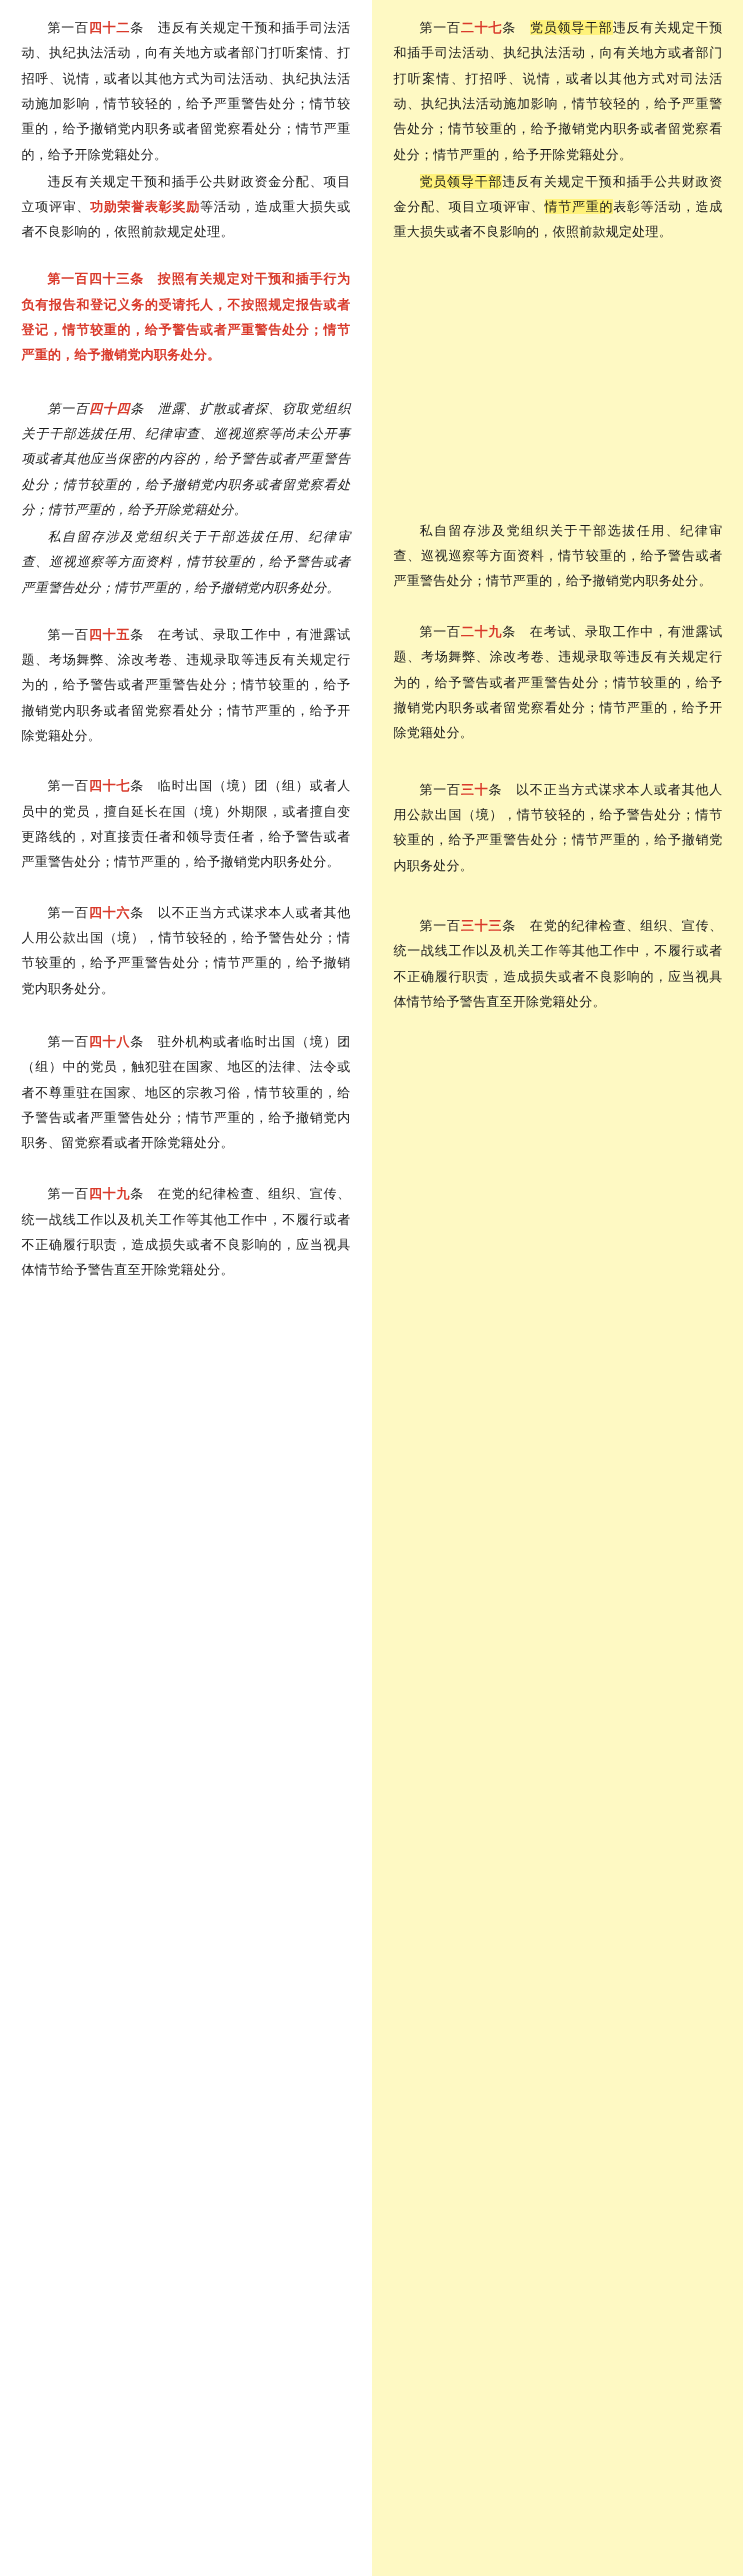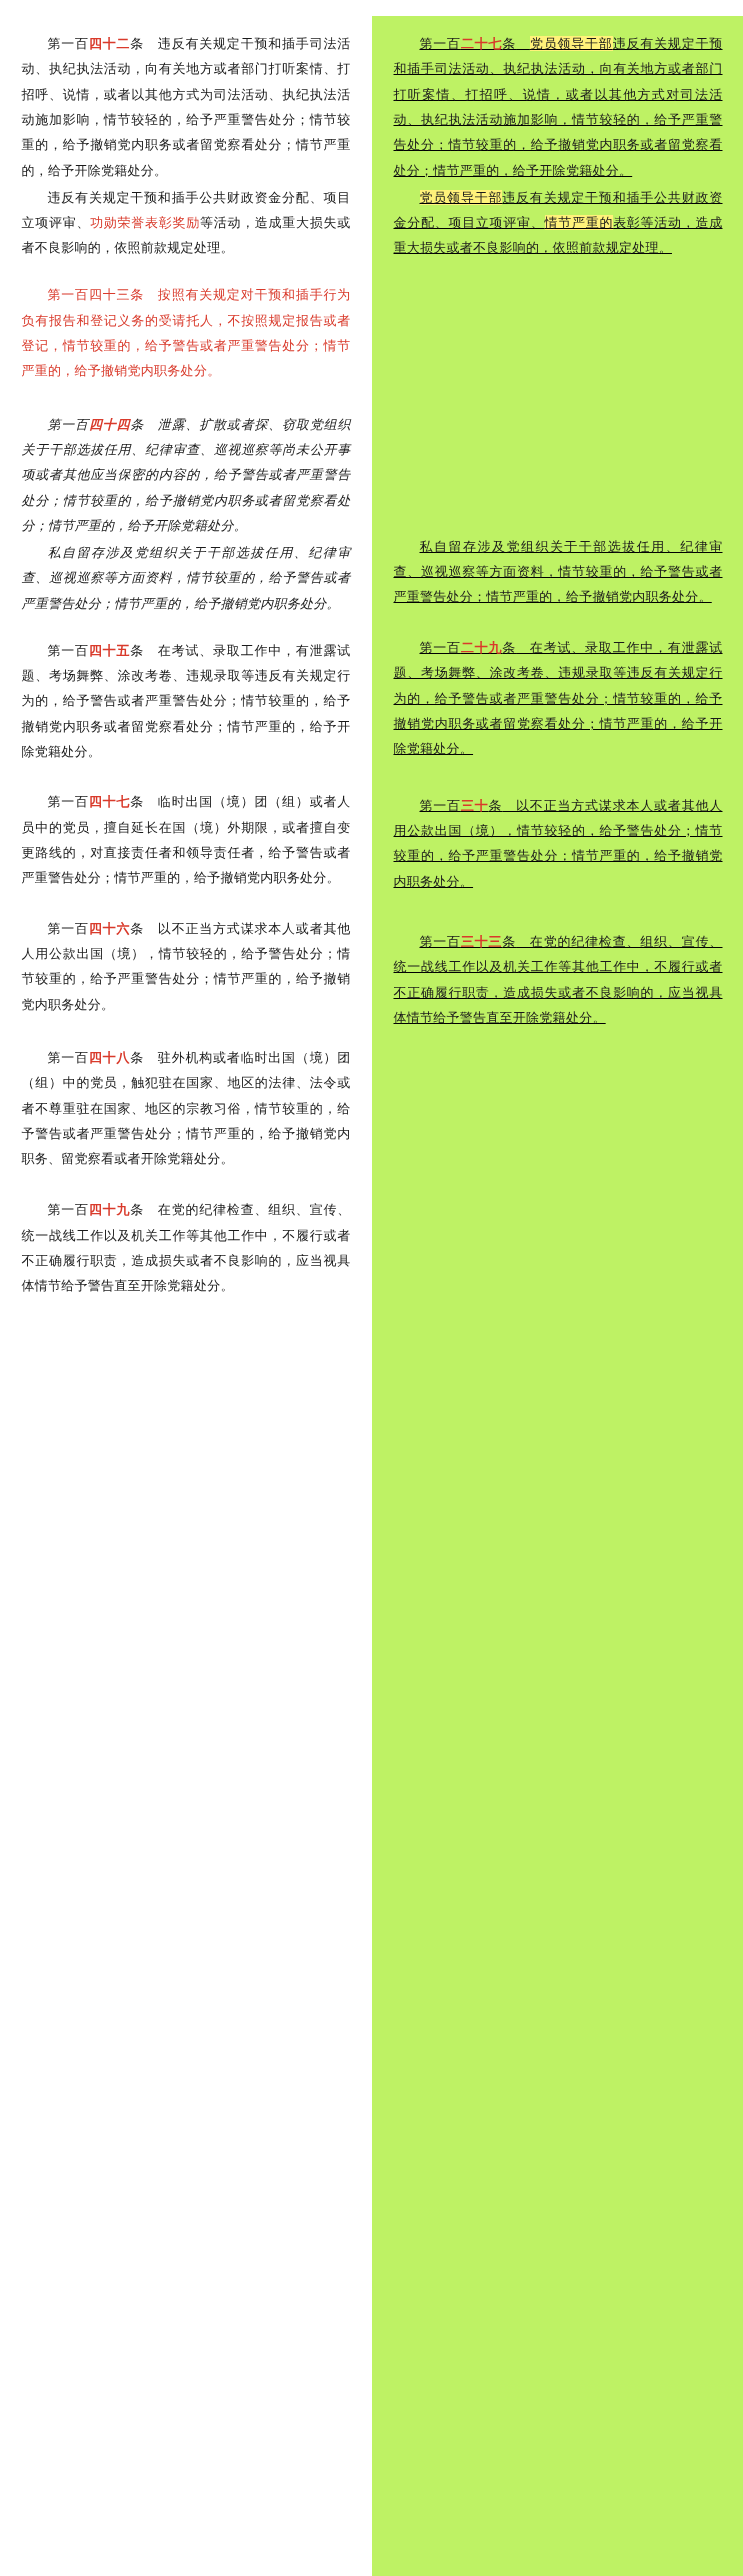--- a/index.html
+++ b/index.html
@@ -16,28 +16,26 @@
     width: 744px;
     min-height: 2576px;
     display: flex;
     flex-direction: row;
     align-items: stretch;
   }
   .col {
     width: 428px;
     box-sizing: border-box;
     padding: 15px 21.5px 33px 21.5px;
-    margin-top: 16px;
   }
   .col-left {
     background: #ffffff;
   }
   .col-right {
-    background: #bef264;
-    text-decoration: underline;
+    background: #fef9c3;
   }
   .para {
     font-size: 13px;
     line-height: 1.95;
     color: #1a1a1a;
     text-align: justify;
     text-justify: inter-ideograph;
     margin: 0 0 0 0;
     text-indent: 2em;
     letter-spacing: 0.02em;
@@ -56,21 +54,21 @@
   }
   .num-red {
     color: #d93a2b;
     font-weight: bold;
   }
   .hl-yellow {
     background: #fff27a;
   }
   .red-bold {
     color: #d93a2b;
-    font-weight: normal;
+    font-weight: bold;
   }
 </style>
 </head>
 <body>
 
 <div class="page">
   <div class="col col-left" id="col-left">
       <div class="block" style="margin-bottom: 21.5px;">
         <p class="para"><span class="art-no">第一百</span><span class="num-red">四十二</span><span class="art-no">条</span><span class="art-no">　违反有关规定干预和插手司法活动、执纪执法活动，向有关地方或者部门打听案情、打招呼、说情，或者以其他方式为司法活动、执纪执法活动施加影响，情节较轻的，给予严重警告处分；情节较重的，给予撤销党内职务或者留党察看处分；情节严重的，给予开除党籍处分。</span></p>
         <p class="para"><span class="art-no">违反有关规定干预和插手公共财政资金分配、项目立项评审、</span><span class="red-bold">功勋荣誉表彰</span><span class="red-bold">奖励</span><span class="art-no">等活动，造成重大损失或者不良影响的，依照前款规定处理。</span></p>

